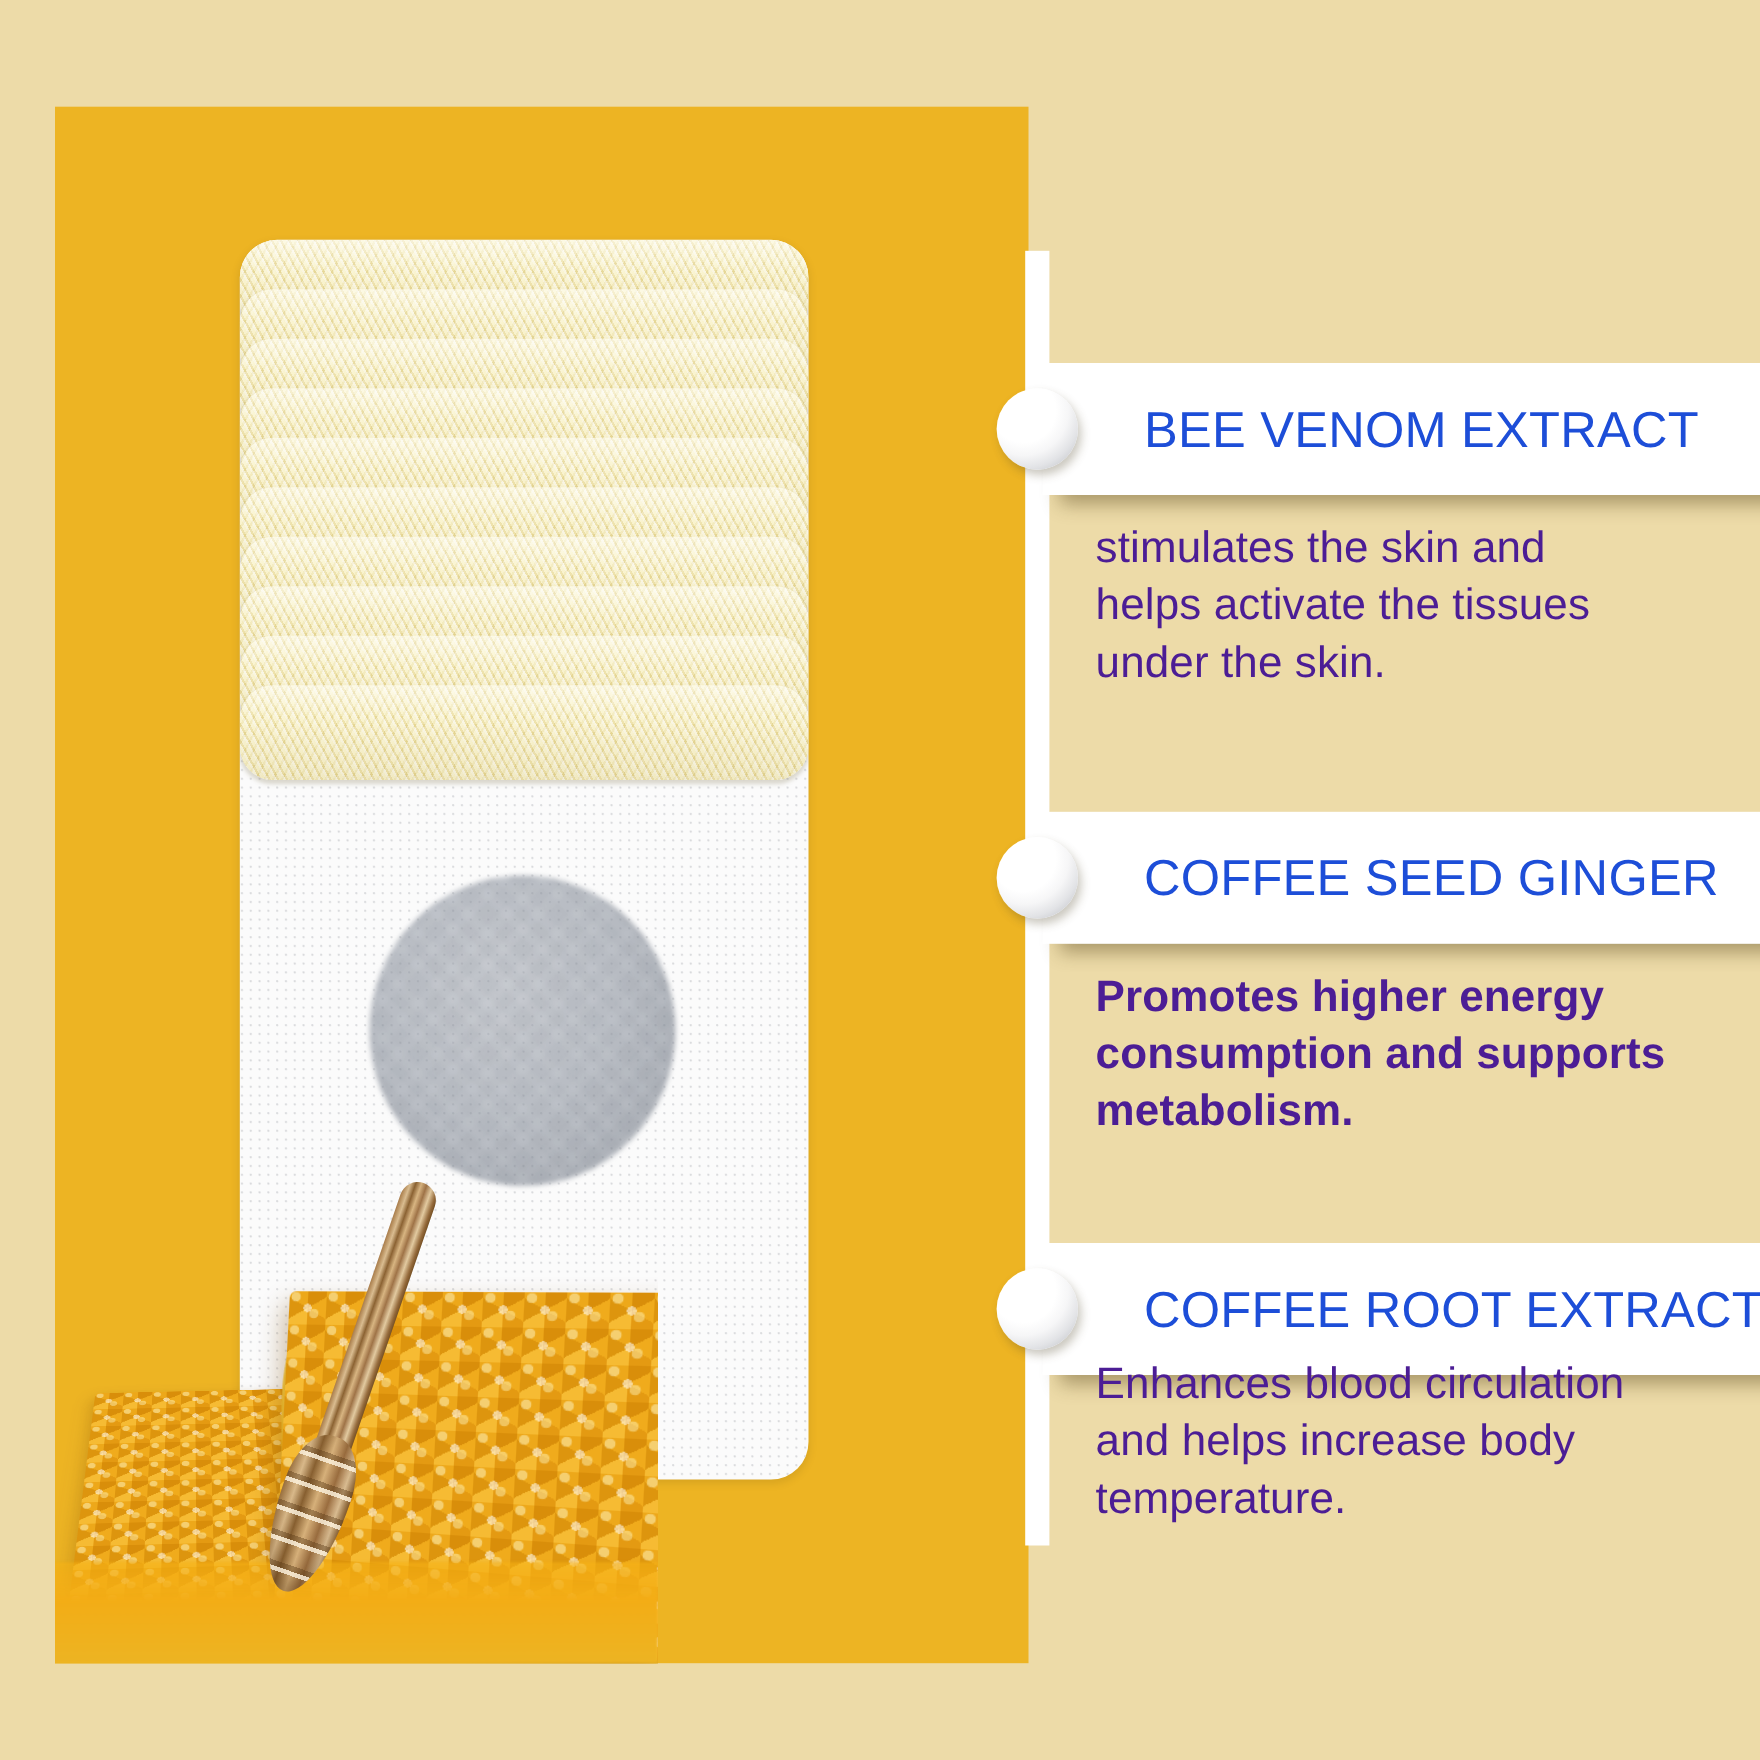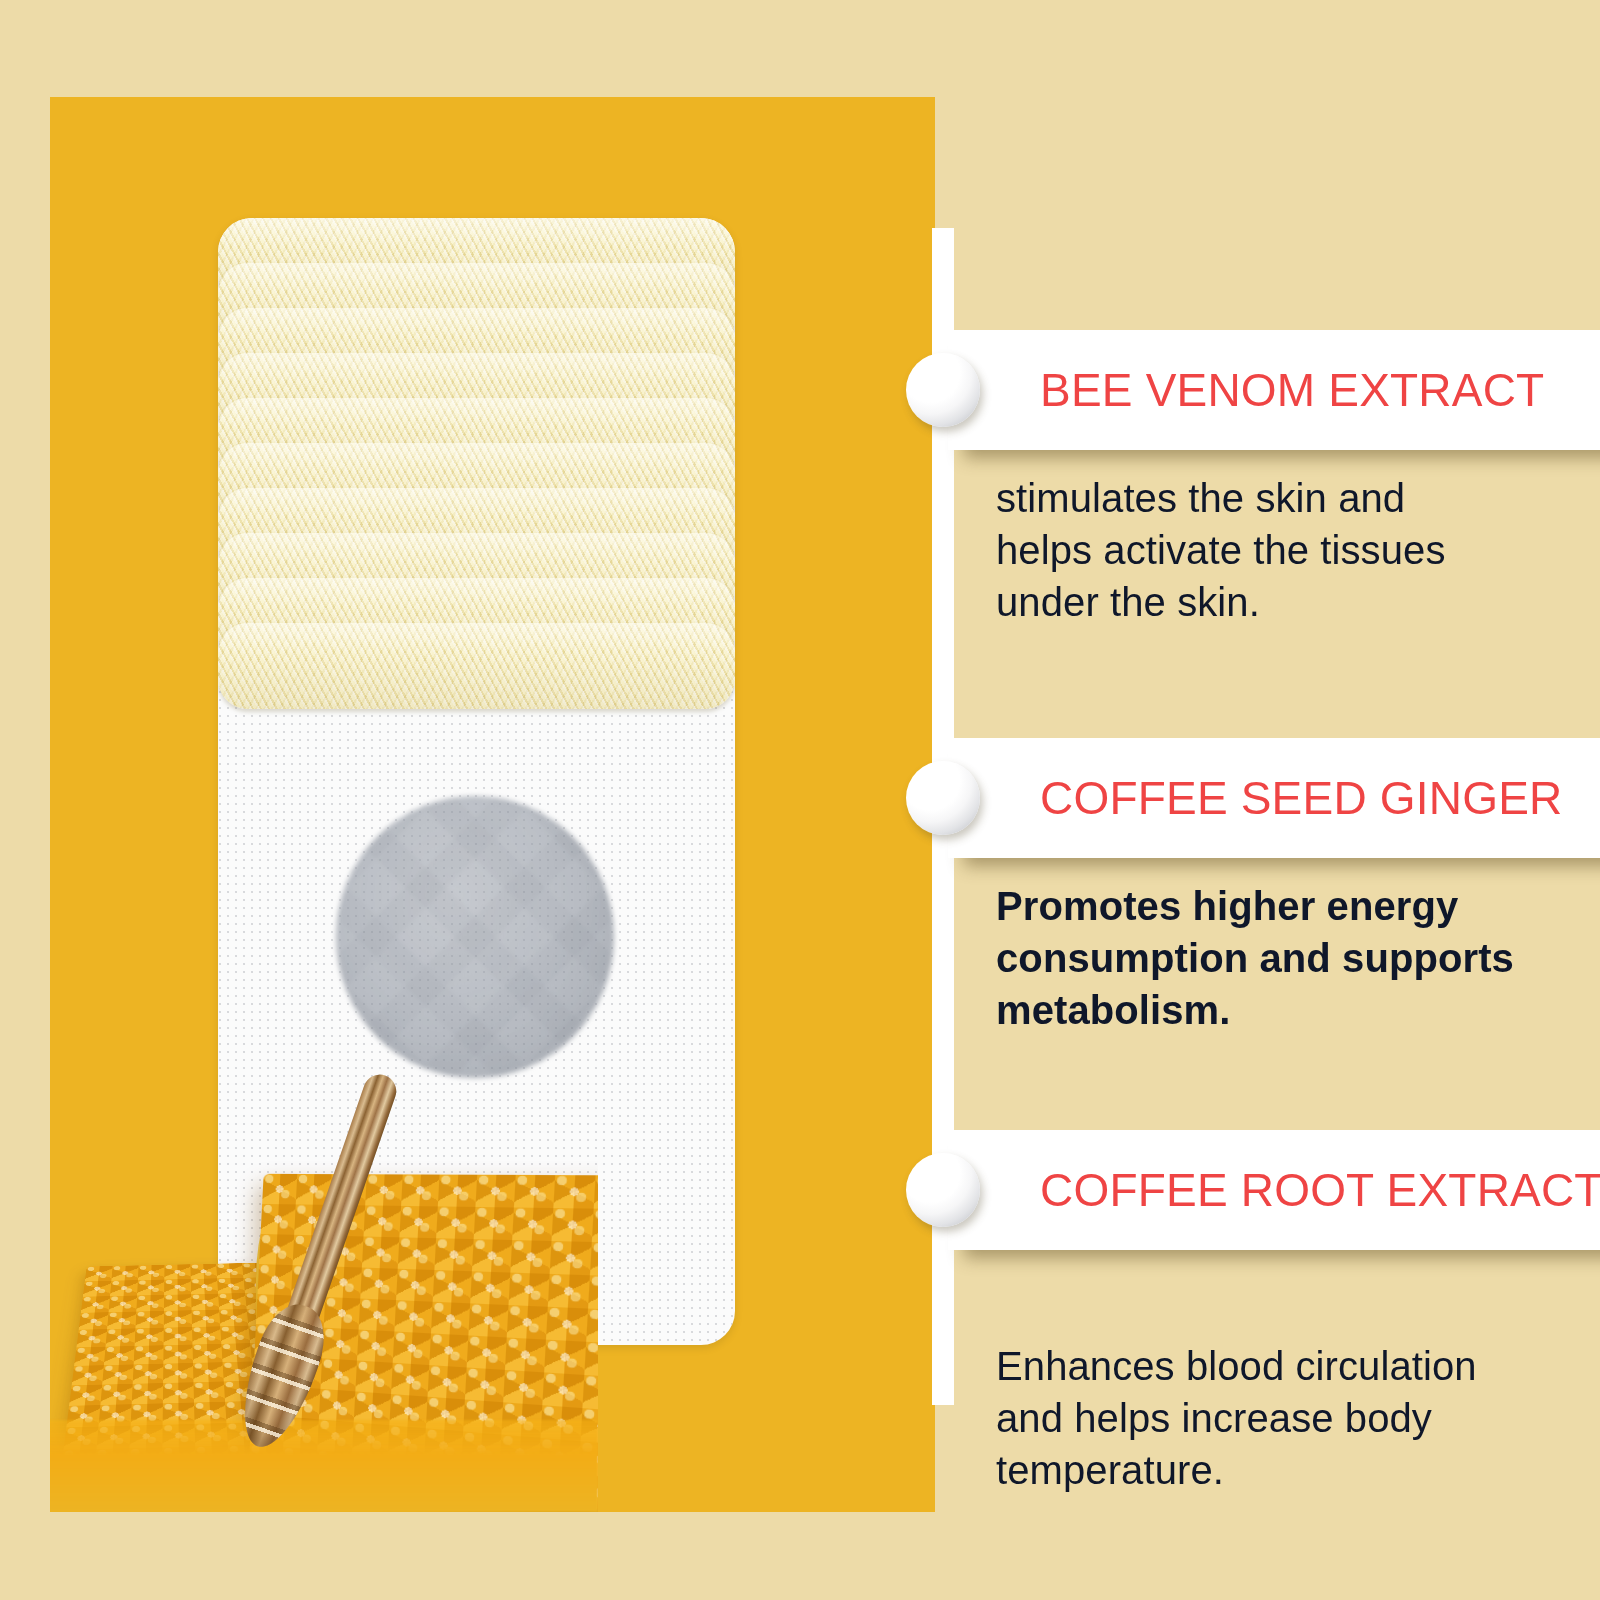--- a/index.html
+++ b/index.html
@@ -273,21 +273,21 @@
     position: absolute;
     height: 120px;
     background: #ffffff;
     display: flex;
     align-items: center;
     box-shadow: 10px 14px 16px -6px rgba(90,72,30,0.46);
   }
   .title-text {
     font-size: 46px;
     letter-spacing: 0.2px;
-    color: #ef4444;
+    color: #1d4ed8;
     white-space: nowrap;
     font-weight: 400;
   }
 
   
   .bullet {
     position: absolute;
     width: 74px;
     height: 74px;
     border-radius: 50%;
@@ -298,21 +298,21 @@
         #c9cbd0 86%, #b9bcc2 96%, #aeb1b7 100%);
     box-shadow: 3px 5px 9px rgba(80,70,40,0.30);
     z-index: 12;
   }
 
   
   .body-text {
     position: absolute;
     font-size: 40px;
     line-height: 1.30;
-    color: #0f172a;
+    color: #4c1d95;
     white-space: pre-line;
     letter-spacing: 0.1px;
   }
 </style>
 </head>
 <body>
 
 <div id="stage">
 
   <div id="yellow-panel">
@@ -368,20 +368,20 @@
       <div class="body-text" style="left:996px; top:880px; width:520px;font-weight:bold;">Promotes higher energy
 consumption and supports
 metabolism.</div>
     </div>
 
     <div class="section">
       <div class="title-card" style="left:948px; top:1130px; width:595px; padding-left:92px;">
         <span class="title-text">COFFEE ROOT EXTRACT</span>
       </div>
       <div class="bullet" style="left:906px; top:1153px;"></div>
-      <div class="body-text" style="left:996px; top:1340px; width:540px;">Enhances blood circulation
+      <div class="body-text" style="left:996px; top:1232px; width:540px;">Enhances blood circulation
 and helps increase body
 temperature.</div>
     </div>
 
   </div>
 
 </div>
 
 </body></html>

